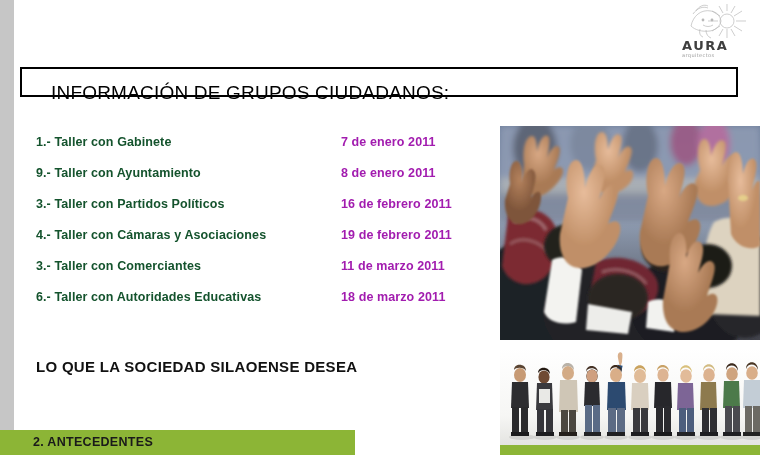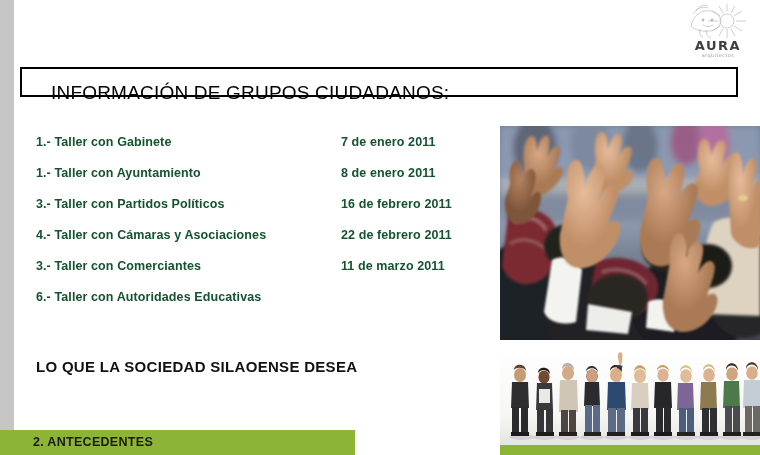--- a/index.html
+++ b/index.html
@@ -26,21 +26,20 @@
     background: #c6c6c6;
   }
 
   
   .logo {
     position: absolute;
     right: 6px;
     top: 2px;
     width: 72px;
     height: 58px;
-    text-align: center;
   }
   .logo-mark {
     width: 62px;
     height: 38px;
     margin: 0 auto;
     display: block;
   }
   .logo-word {
     font-family: "DejaVu Sans", sans-serif;
     font-size: 13px;
@@ -98,21 +97,21 @@
     width: 305px;
     font-size: 12.5px;
     font-weight: 700;
     color: #14532d;
     letter-spacing: 0.1px;
     white-space: nowrap;
   }
   .list-date {
     font-size: 12.5px;
     font-weight: 700;
-    color: #14532d;
+    color: #a21caf;
     letter-spacing: 0.1px;
     white-space: nowrap;
   }
 
   
   .tagline {
     position: absolute;
     left: 36px;
     top: 358px;
     font-size: 15px;
@@ -210,37 +209,38 @@
 <div class="title-box">
   <div class="title-text">INFORMACIÓN DE GRUPOS CIUDADANOS:</div>
 </div>
 
 <div class="list">
   <div class="list-row">
     <div class="list-label">1.- Taller con Gabinete</div>
     <div class="list-date">7 de enero 2011</div>
   </div>
   <div class="list-row">
-    <div class="list-label">1.- Taller con Ayuntamiento</div>
+    <div class="list-label">9.- Taller con Ayuntamiento</div>
     <div class="list-date">8 de enero 2011</div>
   </div>
   <div class="list-row">
     <div class="list-label">3.- Taller con Partidos Políticos</div>
     <div class="list-date">16 de febrero 2011</div>
   </div>
   <div class="list-row">
     <div class="list-label">4.- Taller con Cámaras y Asociaciones</div>
-    <div class="list-date">22 de febrero 2011</div>
+    <div class="list-date">19 de febrero 2011</div>
   </div>
   <div class="list-row">
     <div class="list-label">3.- Taller con Comerciantes</div>
     <div class="list-date">11 de marzo 2011</div>
   </div>
   <div class="list-row">
     <div class="list-label">6.- Taller con Autoridades Educativas</div>
+    <div class="list-date">18 de marzo 2011</div>
   </div>
 </div>
 
 <div class="tagline">LO QUE LA SOCIEDAD SILAOENSE DESEA</div>
 
 <div class="photo photo-hands">
   <svg width="260" height="214" viewBox="0 0 260 214">
     <defs>
       <linearGradient id="bgTop" x1="0" y1="0" x2="0" y2="1">
         <stop offset="0%" stop-color="#6e7f9b"></stop>

